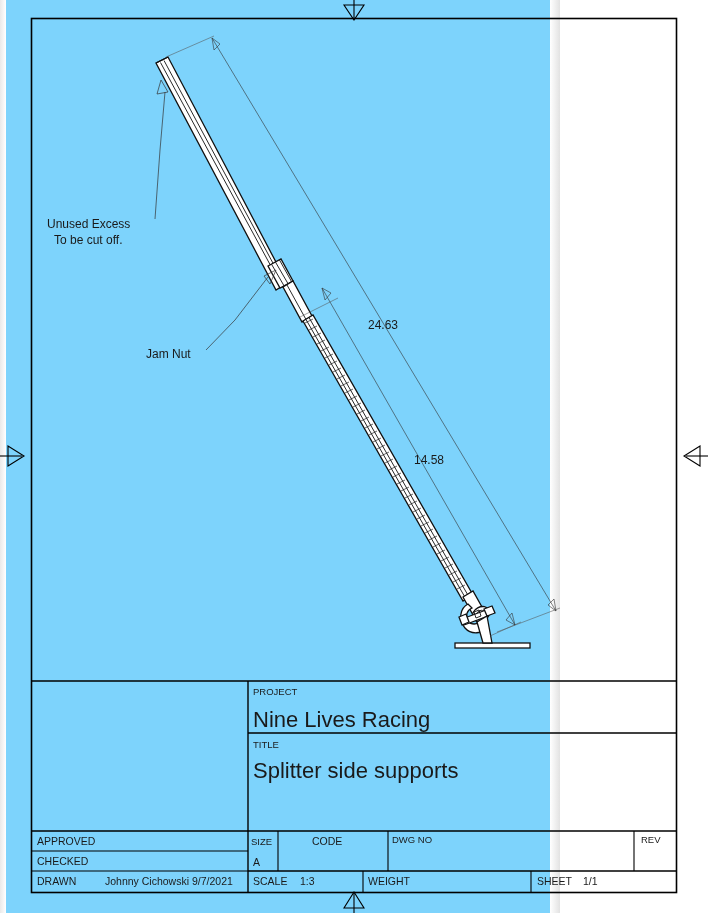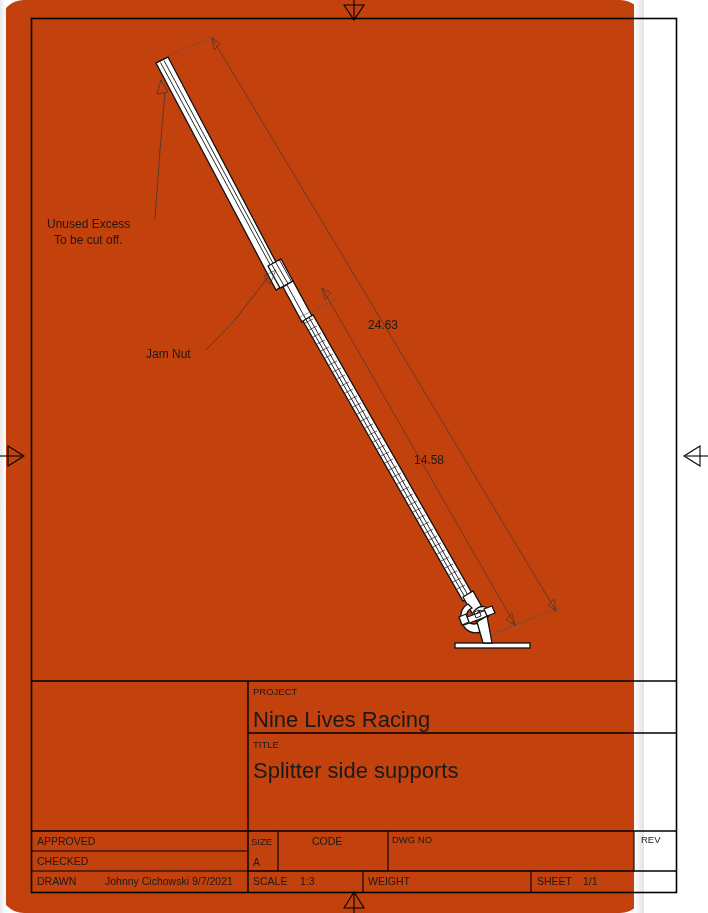--- a/index.html
+++ b/index.html
@@ -11,24 +11,23 @@
   body {
     width: 708px;
     height: 913px;
     font-family: "Liberation Sans", sans-serif;
     position: relative;
     overflow: hidden;
   }
   #sheet {
     position: absolute;
     left: 0; top: 0;
-    width: 644px;
+    width: 560px;
     height: 913px;
-    background: #c2410c;
-    border-radius: 24px;
+    background: #7dd3fc;
   }
   
   .page-edge-left {
     position: absolute;
     left: 0; top: 0;
     width: 6px; height: 913px;
     background: linear-gradient(to right, #e9e9e9, #ffffff);
   }
   .page-edge-right {
     position: absolute;

